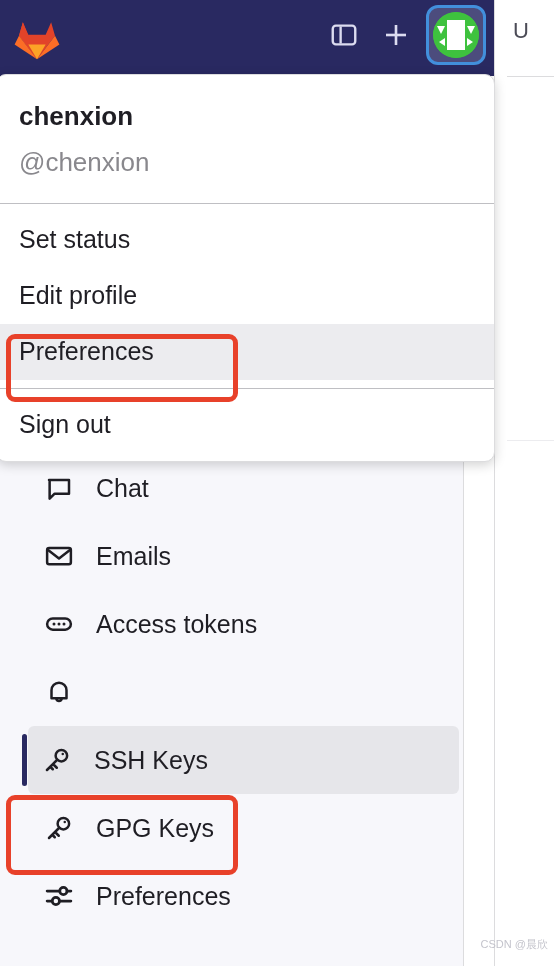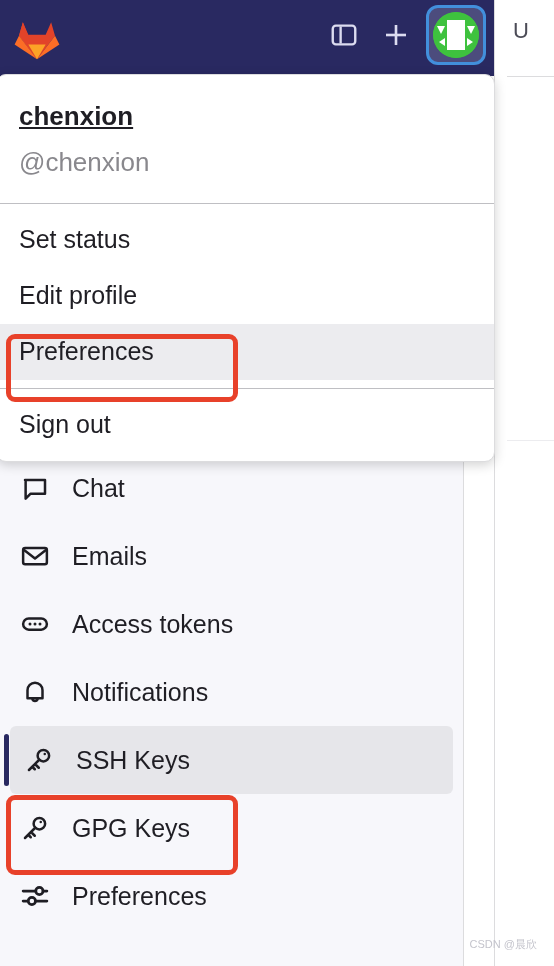--- a/index.html
+++ b/index.html
@@ -122,39 +122,40 @@
   .sidebar {
     position: absolute;
     top: 76px;
     left: 0;
     width: 464px;
     height: 890px;
     background: #f7f7fb;
     border-right: 1px solid #dcdcde;
     padding-top: 0;
     overflow: hidden;
+    padding-left: 24px;
   }
 
   .side-item {
     position: relative;
     height: 68px;
     display: flex;
     align-items: center;
     padding-left: 18px;
     gap: 20px;
     cursor: pointer;
     color: #1f1e24;
     font-size: 25px;
   }
 
   .side-item.active,
   .side-item.hovered {
     background: #e6e6ea;
     border-radius: 6px;
-    margin: 0 10px;
+    margin: 0 4px;
     padding-left: 12px;
   }
 
   .side-item .ind {
     display: none;
   }
   .side-item.active .ind {
     display: block;
     position: absolute;
     left: -6px;
@@ -192,21 +193,20 @@
   }
 
   .dd-header {
     padding: 26px 22px 24px 22px;
   }
   .dd-name {
     font-size: 26px;
     font-weight: bold;
     color: #1f1e24;
     line-height: 1.2;
-    text-decoration: underline;
   }
   .dd-handle {
     font-size: 26px;
     color: #89888d;
     line-height: 1.25;
     margin-top: 14px;
   }
 
   .dd-sep {
     height: 1px;
@@ -230,21 +230,21 @@
   .annot {
     position: absolute;
     border: 5px solid #e8412a;
     border-radius: 9px;
     pointer-events: none;
     z-index: 40;
   }
 
   .watermark {
     position: absolute;
-    right: 17px;
+    right: 6px;
     bottom: 14px;
     font-size: 11px;
     color: #c4c4cc;
     z-index: 45;
     white-space: nowrap;
   }
 </style>
 </head>
 <body>
 
@@ -353,21 +353,20 @@
     </div>
 
     <div class="side-item">
 
       <span class="side-icon">
         <svg width="30" height="30" viewBox="0 0 24 24" fill="none" aria-hidden="true">
           <path d="M6 17V10.5a6 6 0 1112 0V17H6z" stroke="#1f1e24" stroke-width="2" stroke-linejoin="round"></path>
           <path d="M9.8 17.5a2.3 2.3 0 004.4 0" stroke="#1f1e24" stroke-width="2"></path>
         </svg>
       </span>
-      <span class="side-label">Notifications</span>
     </div>
 
     <div class="side-item active">
       <span class="ind"></span>
       <span class="side-icon">
         <svg width="30" height="30" viewBox="0 0 24 24" fill="none" aria-hidden="true">
           <circle cx="15.5" cy="8.5" r="4.6" stroke="#1f1e24" stroke-width="2"></circle>
           <circle cx="16.6" cy="7.2" r="1" fill="#1f1e24"></circle>
           <path d="M12.2 11.8L4 20m2.6-2.6l2 2m1.2-3.2l2 2" stroke="#1f1e24" stroke-width="2" stroke-linecap="round"></path>
         </svg>

